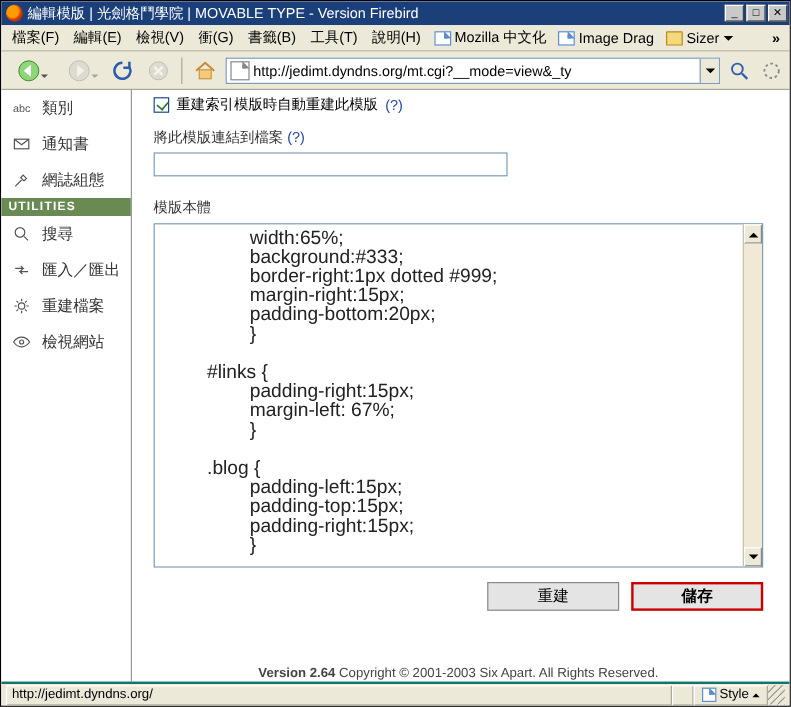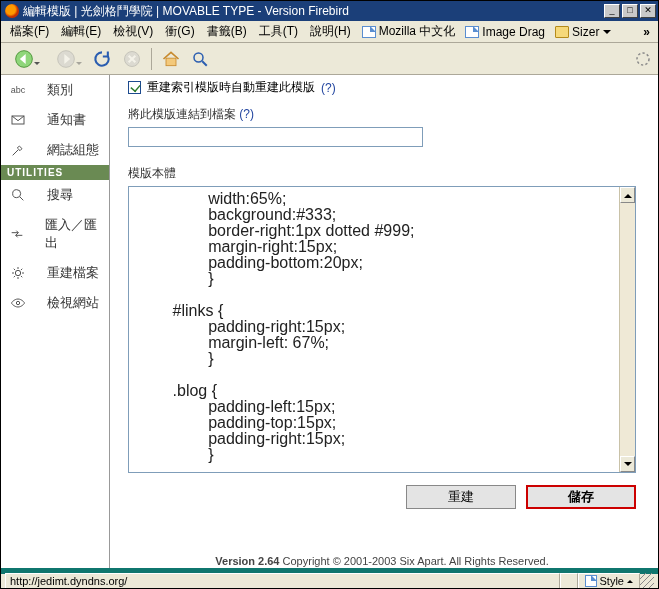--- a/index.html
+++ b/index.html
@@ -105,21 +105,21 @@
 }
 .content {
   flex:1; display:flex; background:#fff; min-height:0;
 }
 .sidebar {
   width: 109px; border-right: 1px solid #999;
   display:flex; flex-direction: column;
   font-size: 13px;
 }
 .side-item {
-  display:flex; align-items:center; gap:20px;
+  display:flex; align-items:center; gap:8px;
   padding: 6px 8px; color:#333;
 }
 .side-item .sicon { width:18px; height:18px; display:flex; align-items:center; justify-content:center; color:#555; }
 .side-header {
   background:#6a8a53; color:#fff; font-size:10px; letter-spacing:1px;
   padding: 2px 6px; font-weight:bold;
 }
 .main {
   flex:1; padding: 4px 22px 1px 18px; overflow:hidden; display:flex; flex-direction:column;
   min-width: 0;
@@ -169,21 +169,21 @@
 }
 .btn.primary {
   border:2px solid #c00; font-weight:bold;
 }
 .footer {
   text-align:center; font-size:11px; font-family: Verdana, Arial, sans-serif;
   color:#444; margin-top: 46px;
 }
 .footer b { font-weight:bold; }
 .statusbar {
-  height:20px; background:#ece9d8; border-top:6px solid #0f766e;
+  height:20px; background:#ece9d8; border-top:2px solid #0f766e;
   display:flex; align-items:center; font-size:11px; padding:0 4px;
 }
 .statusbar .cell {
   border:1px solid #fff; border-right-color:#aca899; border-bottom-color:#aca899;
   height:17px; display:flex; align-items:center; padding: 0 4px;
 }
 .statusbar .cell.grow { flex:1; }
 .statusbar .pane-btn {
   display:flex; align-items:center; gap:3px; padding: 0 6px;
 }
@@ -264,20 +264,27 @@
         <path d="M8 8L16 16M16 8L8 16" stroke="#fff" stroke-width="2.5"></path>
       </svg>
   </div>
   <div class="sep"></div>
   <div class="tbtn">
     <svg viewBox="0 0 24 24">
         <path d="M3 12 L12 4 L21 12" fill="none" stroke="#c78a2e" stroke-width="2"></path>
         <rect x="6" y="11" width="12" height="9" fill="#f3c97b" stroke="#c78a2e"></rect>
       </svg>
   </div>
+  <div class="urlbox">
+    <span class="page-icon"></span>
+    <input type="text" value="http://jedimt.dyndns.org/mt.cgi?__mode=view&amp;_ty" style="">
+    <div class="dd-btn">
+        <span class="chevron-down"></span>
+      </div>
+  </div>
   <div class="gobtn">
     <svg viewBox="0 0 24 24" width="18" height="18">
         <circle cx="10" cy="10" r="6" fill="none" stroke="#2a5db0" stroke-width="2"></circle>
         <line x1="15" y1="15" x2="21" y2="21" stroke="#2a5db0" stroke-width="2.5"></line>
       </svg>
   </div>
   <div class="throbber">
     <svg viewBox="0 0 24 24">
         <circle cx="12" cy="12" r="8" fill="none" stroke="#888" stroke-width="2" stroke-dasharray="3 3"></circle>
       </svg>

